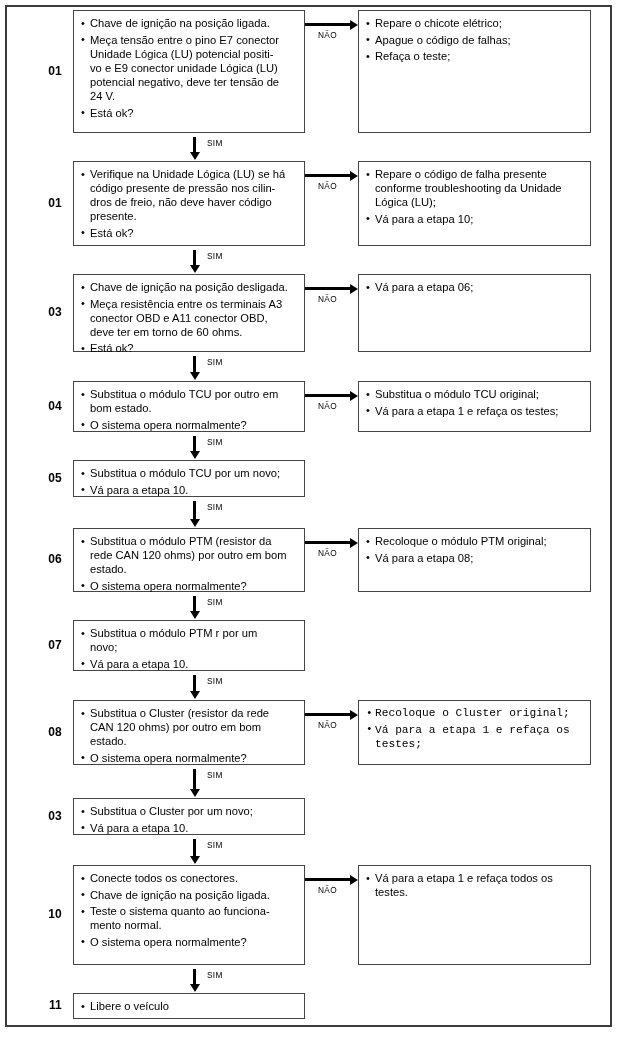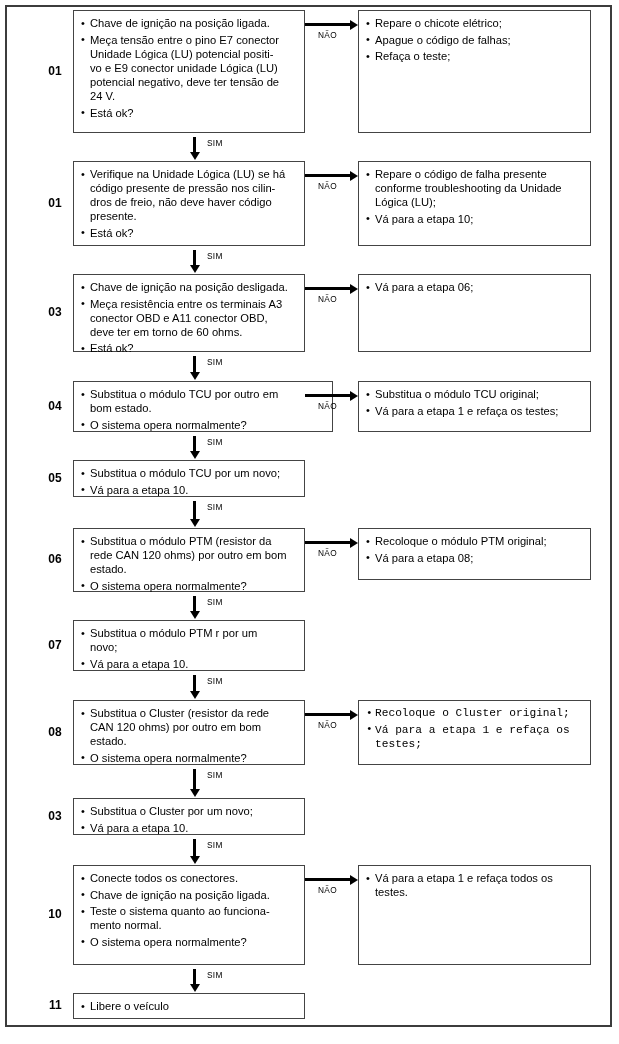--- a/index.html
+++ b/index.html
@@ -180,21 +180,21 @@
       <div class="box" style="left: 358px; top: 274px; width: 233px; height: 78px;">
         <ul>
           <li>Vá para a etapa 06;</li>
         </ul>
       </div>
       <div class="h-arrow" style="left: 305px; top: 287px; width: 45px;"></div>
       <div class="h-label" style="left: 318px; top: 294px;">NÃO</div>
       <div class="v-arrow" style="left: 193px; top: 356px; height: 17px;"></div>
       <div class="v-label" style="left: 207px; top: 357px;">SIM</div>
       <div class="step-number" style="left: 32px; top: 398.5px;">04</div>
-      <div class="box" style="left: 73px; top: 381px; width: 260px; height: 51px;">
+      <div class="box" style="left: 73px; top: 381px; width: 232px; height: 51px;">
         <ul>
           <li>Substitua o módulo TCU por outro em
 bom estado.</li>
           <li>O sistema opera normalmente?</li>
         </ul>
       </div>
       <div class="box" style="left: 358px; top: 381px; width: 233px; height: 51px;">
         <ul>
           <li>Substitua o módulo TCU original;</li>
           <li>Vá para a etapa 1 e refaça os testes;</li>
@@ -215,21 +215,21 @@
       <div class="v-label" style="left: 207px; top: 502px;">SIM</div>
       <div class="step-number" style="left: 32px; top: 552px;">06</div>
       <div class="box" style="left: 73px; top: 528px; width: 232px; height: 64px;">
         <ul>
           <li>Substitua o módulo PTM (resistor da
 rede CAN 120 ohms) por outro  em bom
 estado.</li>
           <li>O sistema opera normalmente?</li>
         </ul>
       </div>
-      <div class="box" style="left: 358px; top: 528px; width: 233px; height: 52px;">
+      <div class="box" style="left: 358px; top: 528px; width: 233px; height: 64px;">
         <ul>
           <li>Recoloque o módulo PTM original;</li>
           <li>Vá para a etapa 08;</li>
         </ul>
       </div>
       <div class="h-arrow" style="left: 305px; top: 541px; width: 45px;"></div>
       <div class="h-label" style="left: 318px; top: 548px;">NÃO</div>
       <div class="v-arrow" style="left: 193px; top: 596px; height: 16px;"></div>
       <div class="v-label" style="left: 207px; top: 597px;">SIM</div>
       <div class="step-number" style="left: 32px; top: 637.5px;">07</div>

